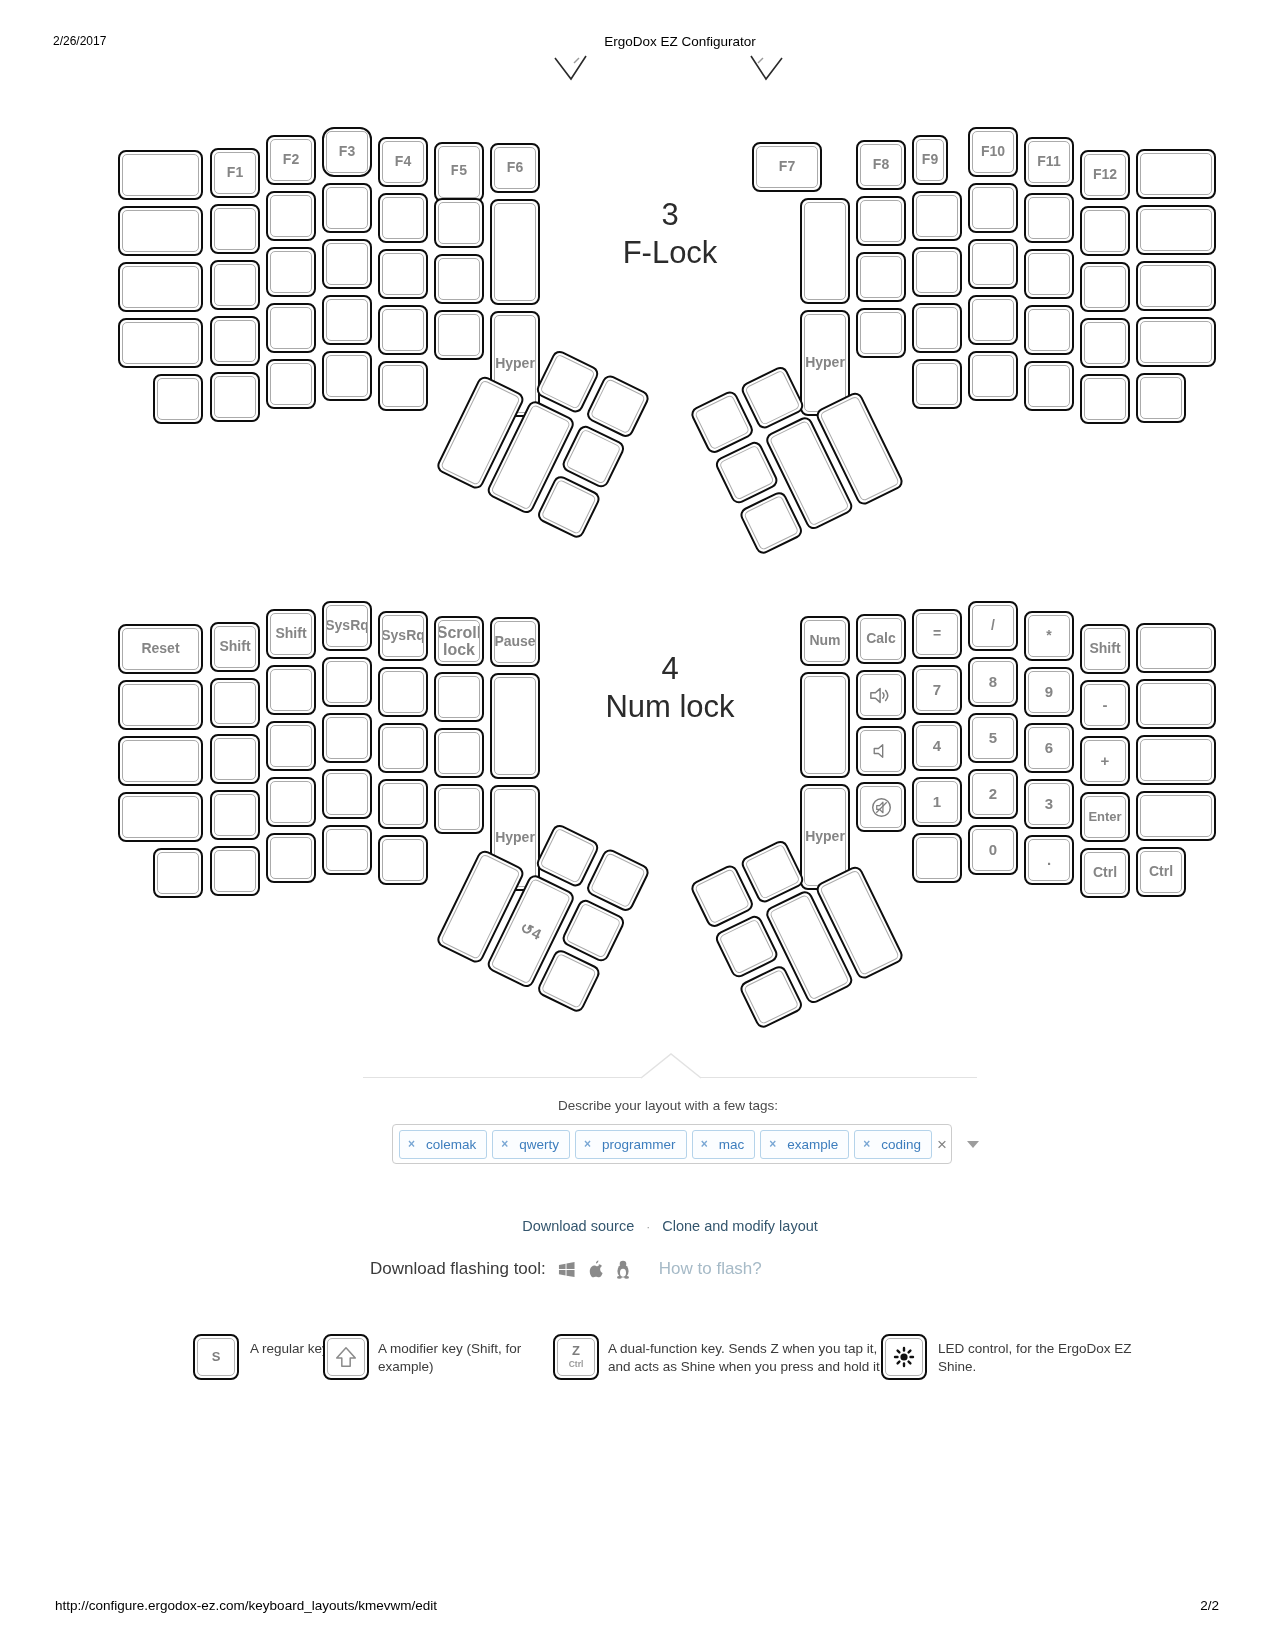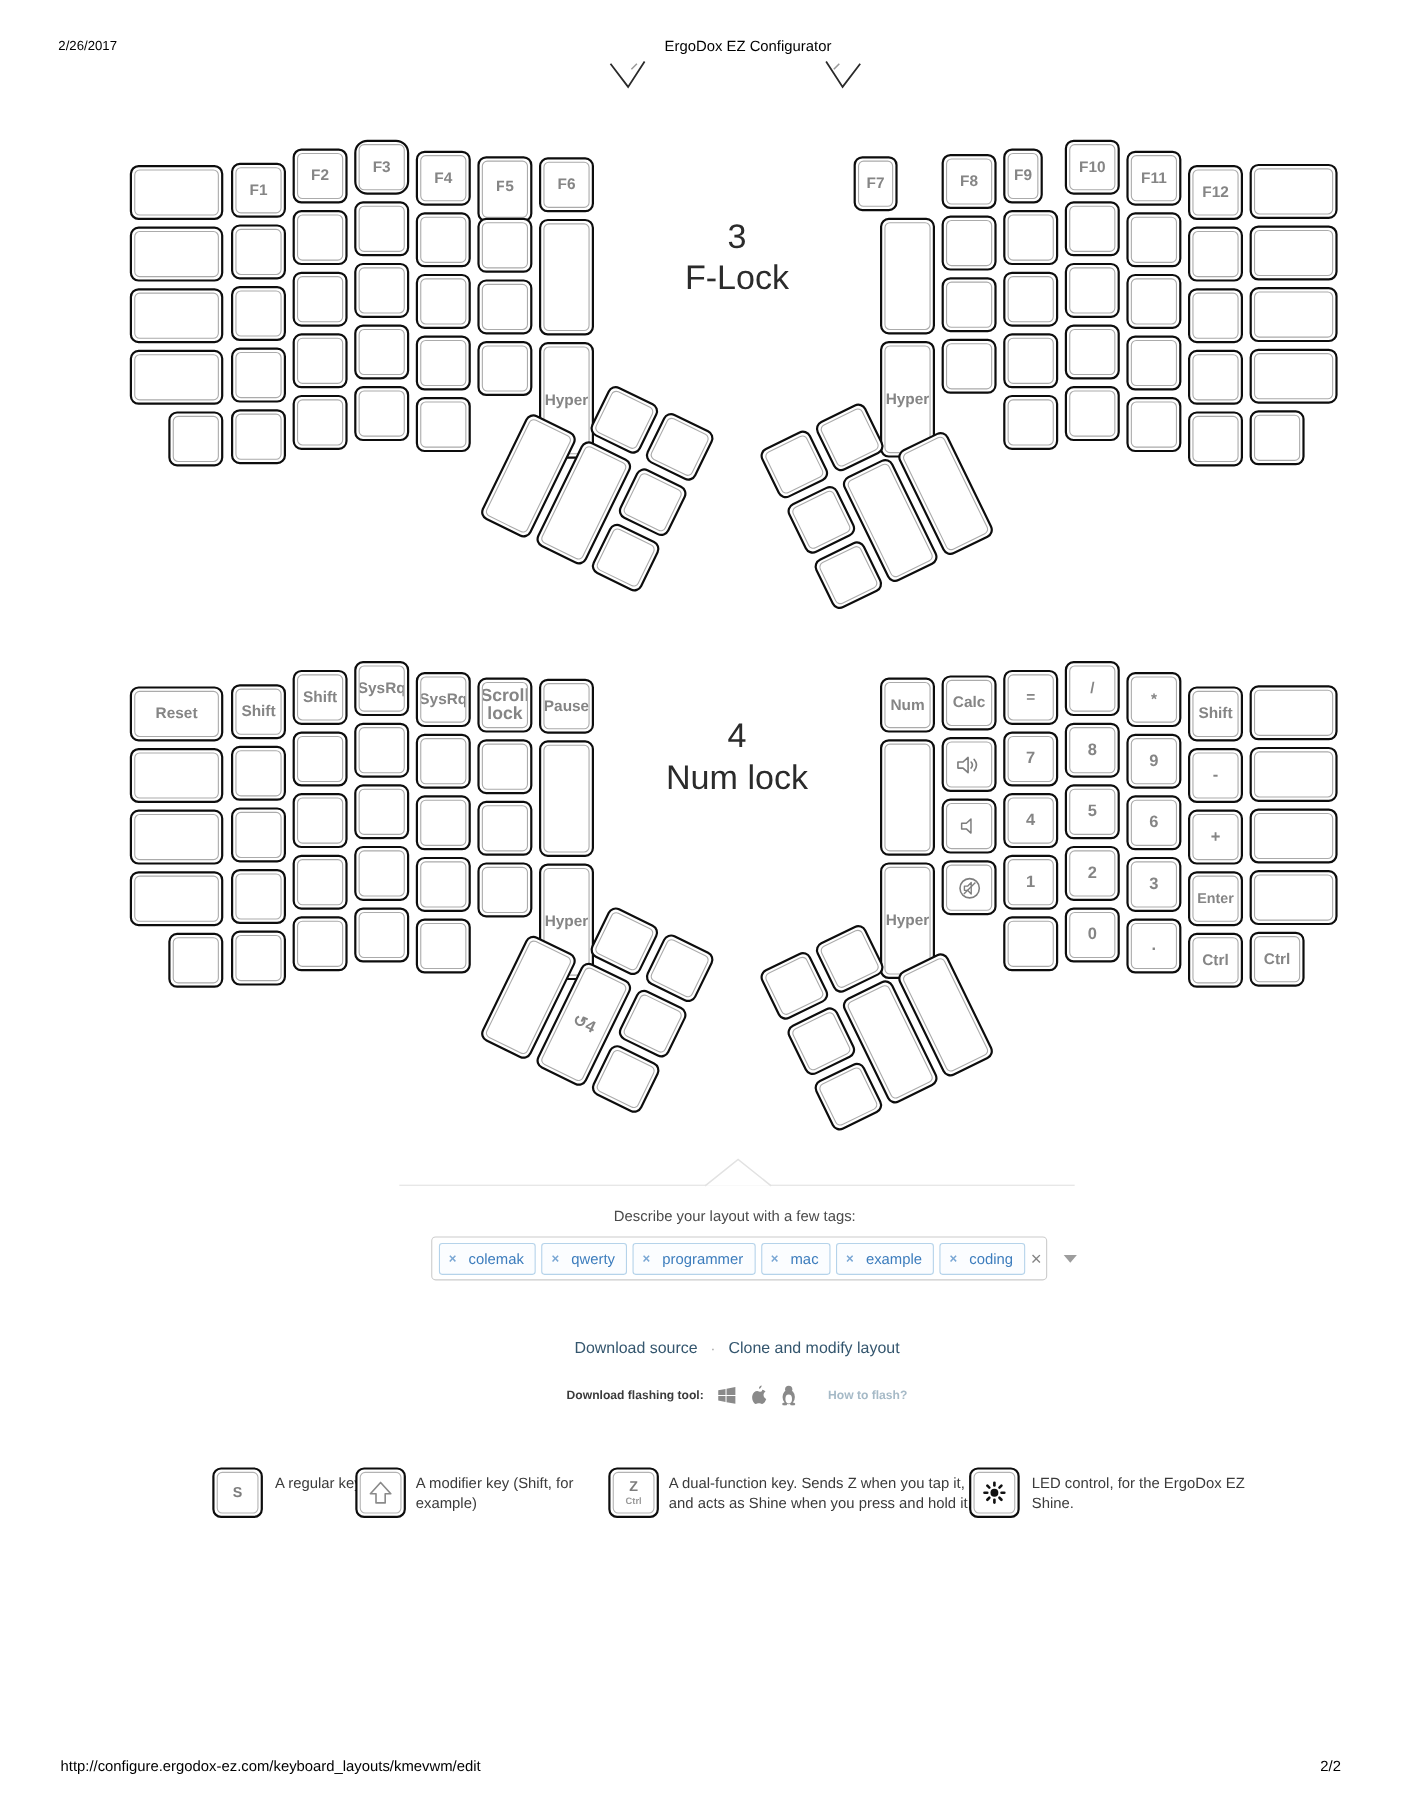--- a/index.html
+++ b/index.html
@@ -41,21 +41,21 @@
   .tag .lb{padding:0 10px 0 8px;color:#3d7dbd;font-size:13.5px;}
   .clear-x{margin-left:auto;color:#848484;font-size:17px;line-height:1;}
   .dd-caret{width:0;height:0;border-left:6px solid transparent;border-right:6px solid transparent;
             border-top:7px solid #9d9d9d;margin-left:15px;}
 
   
   .links-row{position:absolute;left:370px;top:1218px;width:600px;text-align:center;
              font-size:14.5px;color:#34566e;}
   .links-row .sep{color:#9a9a9a;margin:0 12px;font-size:12px;}
   .flash-row{position:absolute;left:370px;top:1259px;width:600px;text-align:center;
-             font-size:11px;color:#3b3b3b;display:flex;align-items:center;justify-content:center;font-weight:bold;}
+             font-size:17px;color:#3b3b3b;display:flex;align-items:center;justify-content:flex-start;}
   .flash-row .os-ic{margin-left:11px;display:inline-flex;align-items:center;}
   .flash-help{color:#a6bac7;margin-left:28px;}
 
   
   .legend-item{position:absolute;}
   .mini-key{position:absolute;width:46px;height:46px;background:#fff;
             border:2.5px solid #0d0d0d;border-radius:8px;box-sizing:border-box;}
   .mini-key .cap{position:absolute;left:2px;top:2px;right:2px;bottom:2px;border:1.5px solid #b3b3b3;
             border-radius:5px;display:flex;flex-direction:column;align-items:center;
             justify-content:center;color:#7d7d7d;font-weight:bold;font-size:13px;line-height:1.1;}
@@ -173,21 +173,21 @@
       </div>
       <div class="key" style="left: 490px; top: 16px; width: 50px; height: 50px;">
         <div class="cap">F6</div>
       </div>
       <div class="key" style="left: 490px; top: 72px; width: 50px; height: 106px;">
         <div class="cap"></div>
       </div>
       <div class="key" style="left: 490px; top: 184px; width: 50px; height: 106px;">
         <div class="cap">Hyper</div>
       </div>
-      <div class="key" style="left: 776px; top: 15px; width: 40px; height: 50px;">
+      <div class="key" style="left: 752px; top: 15px; width: 70px; height: 50px;">
         <div class="cap">F7</div>
       </div>
       <div class="key" style="left: 800px; top: 71px; width: 50px; height: 106px;">
         <div class="cap"></div>
       </div>
       <div class="key" style="left: 800px; top: 183px; width: 50px; height: 106px;">
         <div class="cap">Hyper</div>
       </div>
       <div class="key" style="left: 856px; top: 13px; width: 50px; height: 50px;">
         <div class="cap">F8</div>

